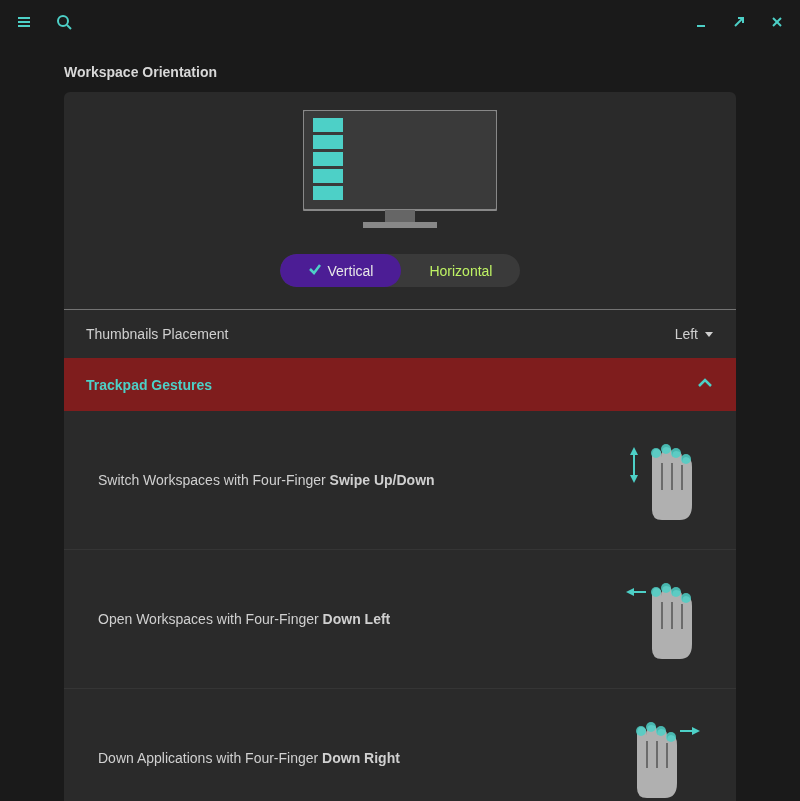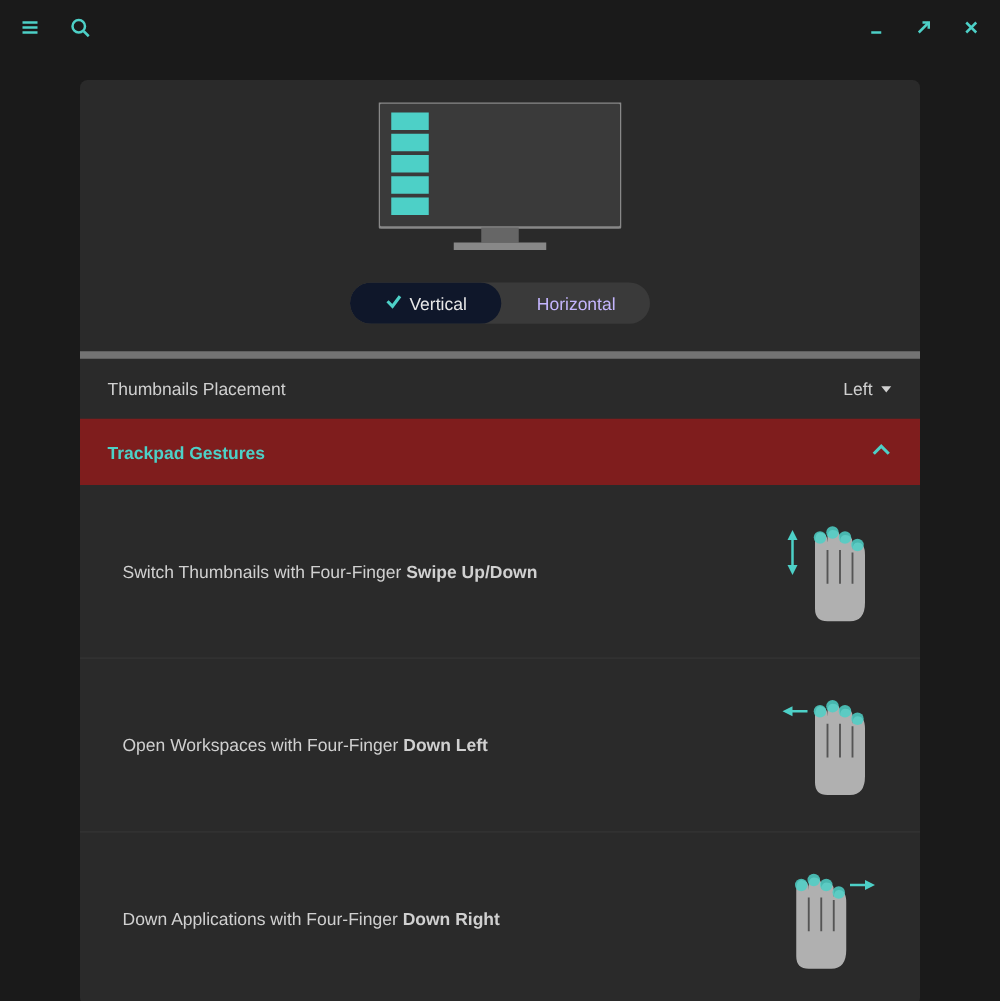--- a/index.html
+++ b/index.html
@@ -51,34 +51,34 @@
   overflow: hidden;
   margin-top: 24px;
 }
 .seg-btn {
   padding: 8px 28px;
   font-size: 14px;
   cursor: pointer;
   display: flex;
   align-items: center;
   gap: 6px;
-  color: #c4b5fd;
+  color: #bef264;
 }
 .seg-btn.active {
-  background: #0f172a;
+  background: #4c1d95;
   color: #e8e8e8;
   border-radius: 20px;
 }
 .seg-btn.active .check { color: #4dd0c7; }
 .row {
   display: flex;
   align-items: center;
   justify-content: space-between;
   padding: 16px 22px;
-  border-top: 6px solid #737373;
+  border-top: 1px solid #737373;
   font-size: 14px;
 }
 .row.header-row {
   background: #7f1d1d;
   border-top: none;
   color: #4dd0c7;
   font-weight: 600;
 }
 .row.header-row .chev { color: #4dd0c7; }
 .dropdown-val {
@@ -137,20 +137,21 @@
     <span class="icon">
       <svg width="14" height="14" viewBox="0 0 14 14" fill="none" stroke="currentColor" stroke-width="2">
           <line x1="3" y1="3" x2="11" y2="11"></line>
           <line x1="11" y1="3" x2="3" y2="11"></line>
         </svg>
     </span>
   </div>
 </div>
 
 <div class="content">
+  <div class="section-title">Workspace Orientation</div>
 
   <div class="card">
     <div class="monitor-area">
       <svg width="194" height="120" viewBox="0 0 194 120">
         <rect x="0" y="0" width="194" height="100" rx="2" fill="#3a3a3a" stroke="#888" stroke-width="2"></rect>
         <rect x="10" y="8" width="30" height="14" fill="#4dd0c7"></rect>
         <rect x="10" y="25" width="30" height="14" fill="#4dd0c7"></rect>
         <rect x="10" y="42" width="30" height="14" fill="#4dd0c7"></rect>
         <rect x="10" y="59" width="30" height="14" fill="#4dd0c7"></rect>
         <rect x="10" y="76" width="30" height="14" fill="#4dd0c7"></rect>
@@ -188,21 +189,21 @@
         <svg width="18" height="18" viewBox="0 0 18 18" fill="none" stroke="currentColor" stroke-width="2.5">
             <polyline points="3,12 9,6 15,12"></polyline>
           </svg>
       </span>
     </div>
 
     <div class="gesture-list">
 
       <div class="gesture-row">
         <div class="gesture-label">
-          <span>Switch Thumbnails with Four-Finger </span><span class="strong">Swipe Up/Down</span>
+          <span>Switch Workspaces with Four-Finger </span><span class="strong">Swipe Up/Down</span>
         </div>
         <div class="hand-illustration">
           <svg width="80" height="90" viewBox="0 0 80 90">
             <line x1="12" y1="18" x2="12" y2="42" stroke="#4dd0c7" stroke-width="2"></line>
             <polygon points="12,12 8,20 16,20" fill="#4dd0c7"></polygon>
             <polygon points="12,48 8,40 16,40" fill="#4dd0c7"></polygon>
             <path d="M30 30 L30 75 Q30 85 40 85 L58 85 Q70 85 70 70 L70 32 Q70 22 64 22 Q60 22 60 28 L60 22 Q60 16 54 16 Q50 16 50 22 L50 18 Q50 12 44 12 Q40 12 40 18 L40 22 Q40 14 34 14 Q30 14 30 22 Z" fill="#b0b0b0"></path>
             <line x1="40" y1="28" x2="40" y2="55" stroke="#555" stroke-width="1.5"></line>
             <line x1="50" y1="28" x2="50" y2="55" stroke="#555" stroke-width="1.5"></line>
             <line x1="60" y1="30" x2="60" y2="55" stroke="#555" stroke-width="1.5"></line>

